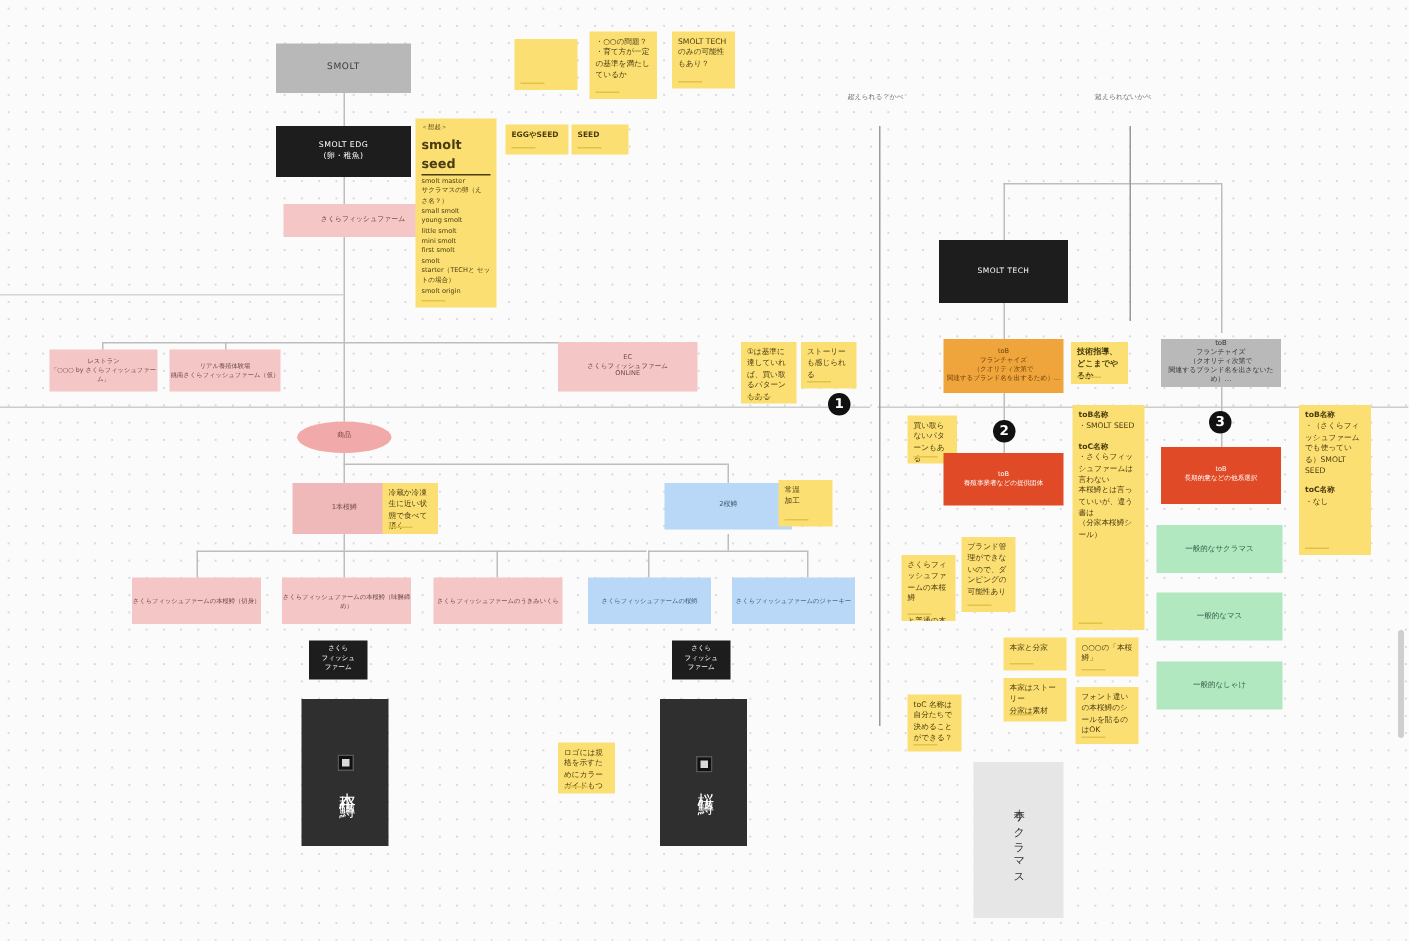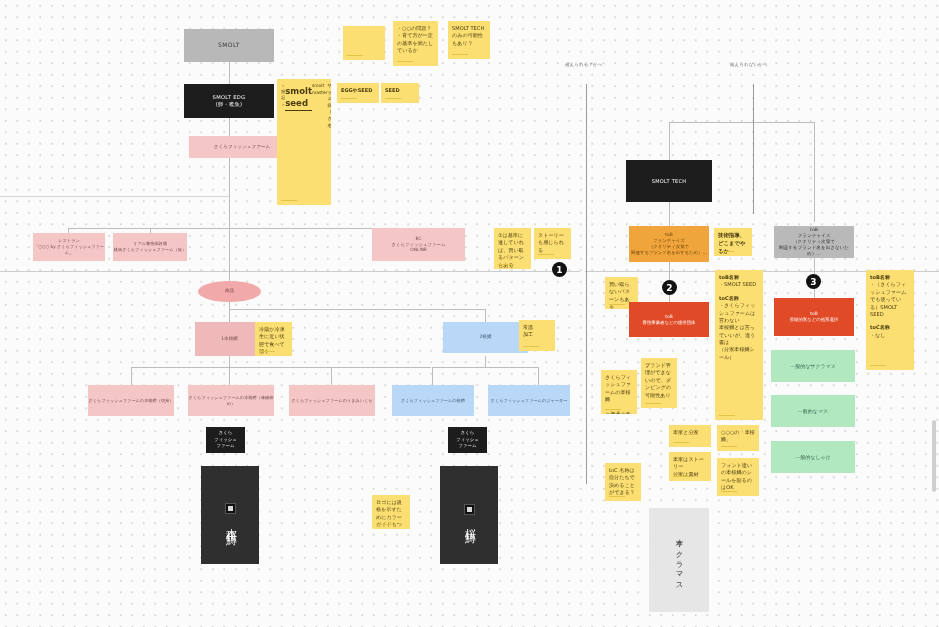--- a/index.html
+++ b/index.html
@@ -93,21 +93,21 @@
   <div class="walllbl" style="left:565px;top:62px;">超えられる？かべ</div>
   <div class="walllbl" style="left:730px;top:62px;">超えられないかべ</div>
 
   <div class="node gray" style="left:184px;top:29px;width:90px;height:33px;">SMOLT</div>
 
   <div class="node black" style="left:184px;top:84px;width:90px;height:34px;white-space:pre-line;font-size:5.2px;">SMOLT EDG
 (卵・稚魚)</div>
 
   <div class="node pink" style="left:189px;top:136px;width:106px;height:22px;">さくらフィッシュファーム</div>
 
-  <div class="node note" style="left:277px;top:79px;width:54px;height:126px;flex-direction:row;">
+  <div class="node note" style="left:277px;top:79px;width:54px;height:126px;flex-direction:column;">
     <span style="font-size:4.3px;">＜想起＞</span>
     <span class="seedttl" style="margin:2px 0 2px 0;">smolt seed</span>
     <span class="seedlist">smolt master</span>
     <span class="seedlist">サクラマスの卵（え さ名？）</span>
     <span class="seedlist">small smolt</span>
     <span class="seedlist">young smolt</span>
     <span class="seedlist">little smolt</span>
     <span class="seedlist">mini smolt</span>
     <span class="seedlist">first smolt</span>
     <span class="seedlist">smolt</span>

